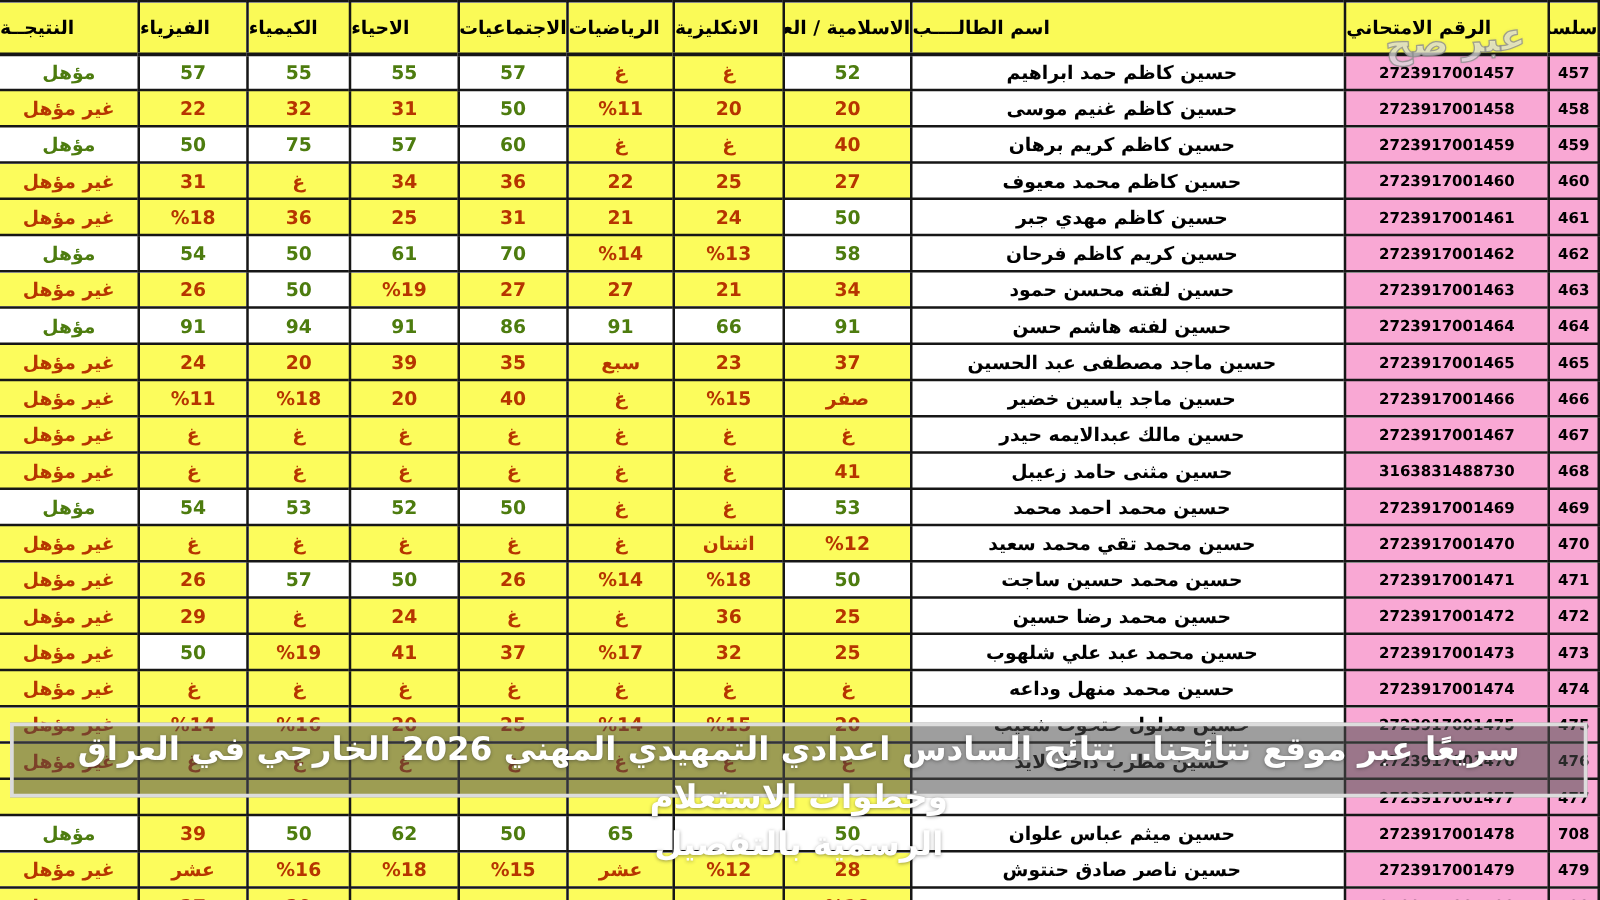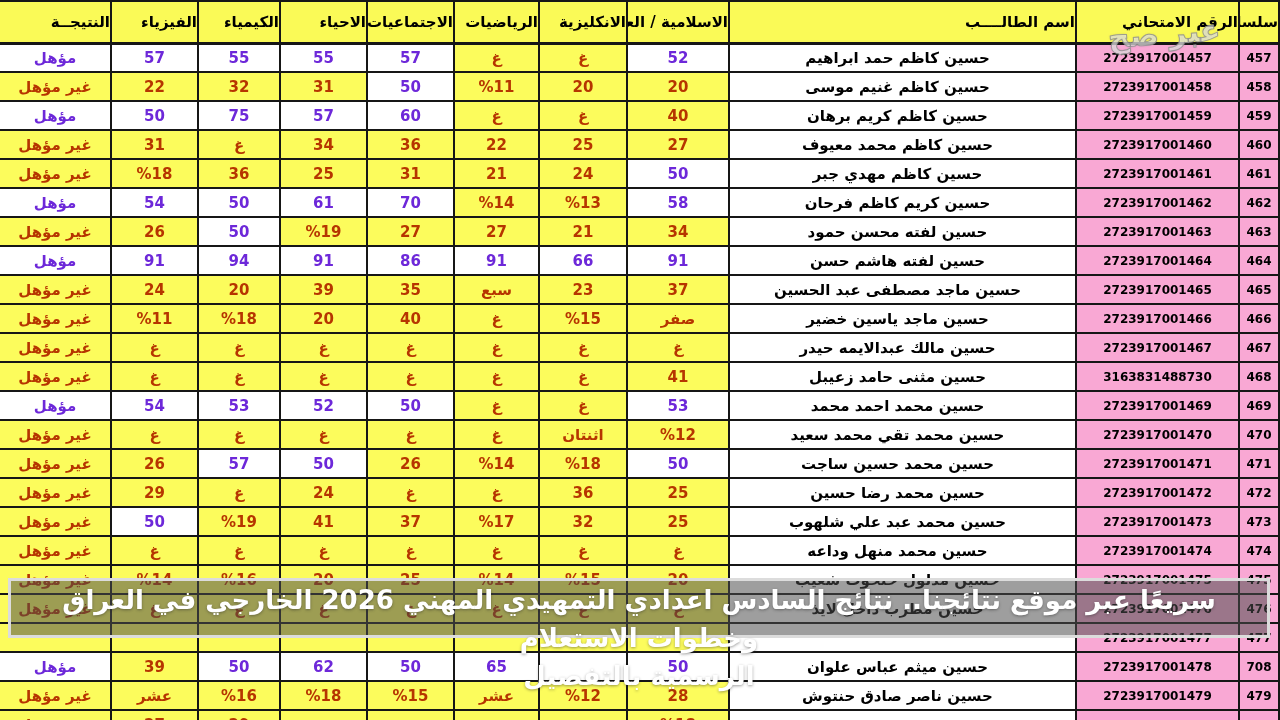--- a/index.html
+++ b/index.html
@@ -8,27 +8,27 @@
     background:#fff;font-family:"DejaVu Sans",sans-serif;
   }
   table{
     border-collapse:collapse;table-layout:fixed;width:1280px;direction:rtl;
     position:absolute;top:0;right:0;
   }
   th,td{border:2px solid #161616;overflow:hidden;white-space:nowrap;padding:0;}
   thead tr{height:42px;}
   tbody tr{height:29px;}
   th{
-    background:#fafa57;color:#000;font-weight:bold;font-size:15px;text-align:right;
+    background:#fafa57;color:#000;font-weight:bold;font-size:15px;text-align:left;
   }
   thead th{border-bottom:3px solid #161616;}
   td{font-size:15px;font-weight:bold;text-align:center;direction:ltr;}
   td.id{background:#f9a8d4;color:#000;font-size:12px;}
   td.name{background:#fff;color:#000;text-align:center;padding-right:10px;direction:rtl;font-size:15px;}
-  td.pass{background:#fff;color:#6d28d9;}
+  td.pass{background:#fff;color:#4d7c0f;}
   td.fail{background:#fcfc5c;color:#b63500;}
   .caption{
     position:absolute;left:8px;right:10px;top:578px;height:60px;box-sizing:border-box;
     background:rgba(76,76,76,0.54);border:3px solid #dcdcdc;
     direction:rtl;text-align:center;color:#fff;font-weight:bold;
     font-size:26px;line-height:38px;
     text-shadow:0 1px 3px rgba(40,40,40,0.45);
     z-index:5;
   }
   .watermark{

